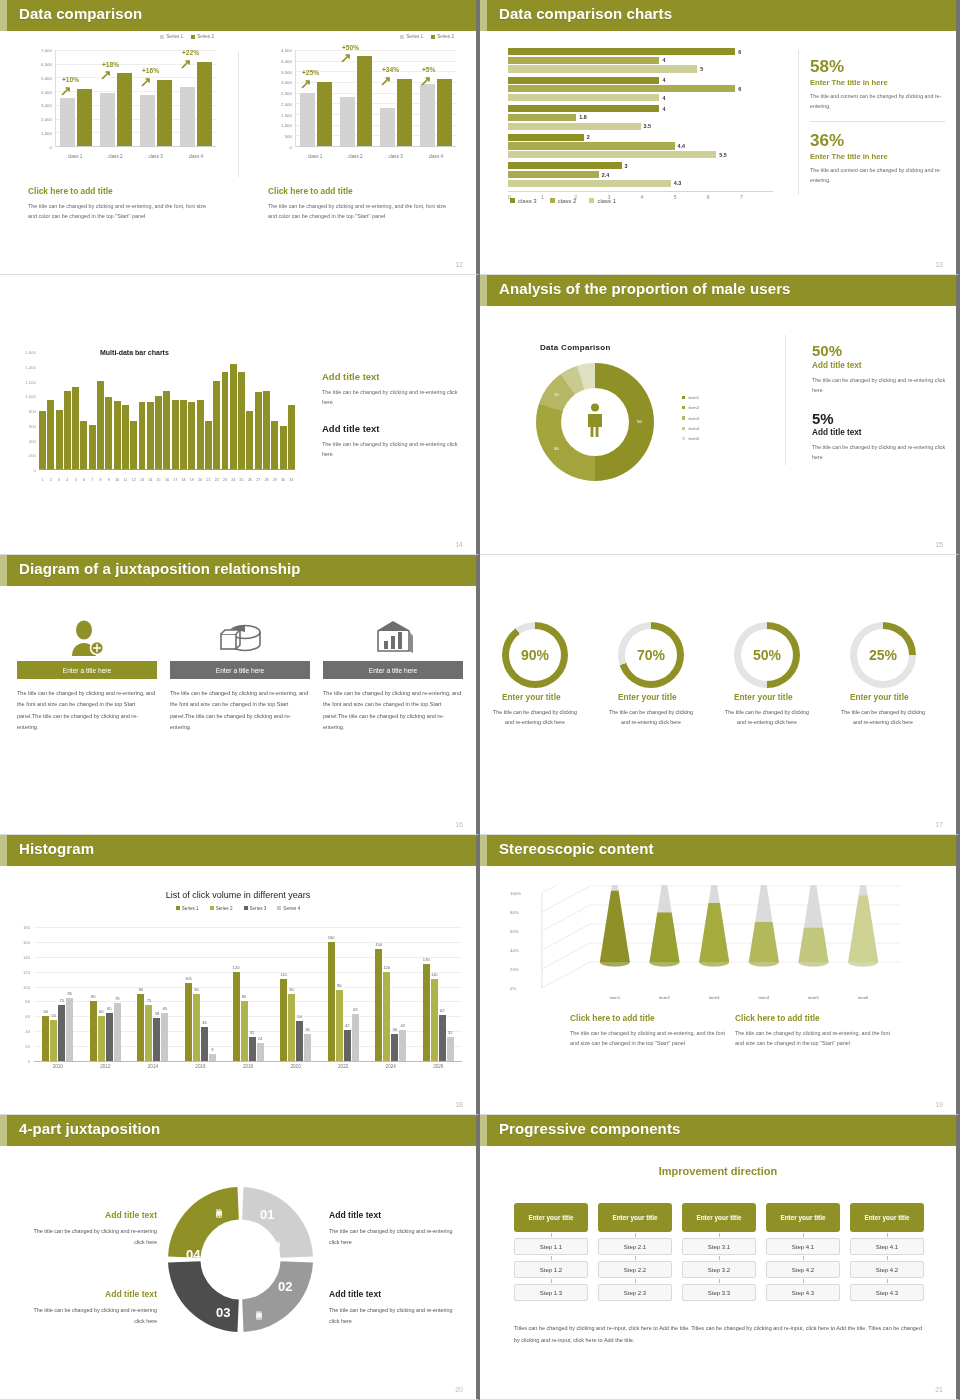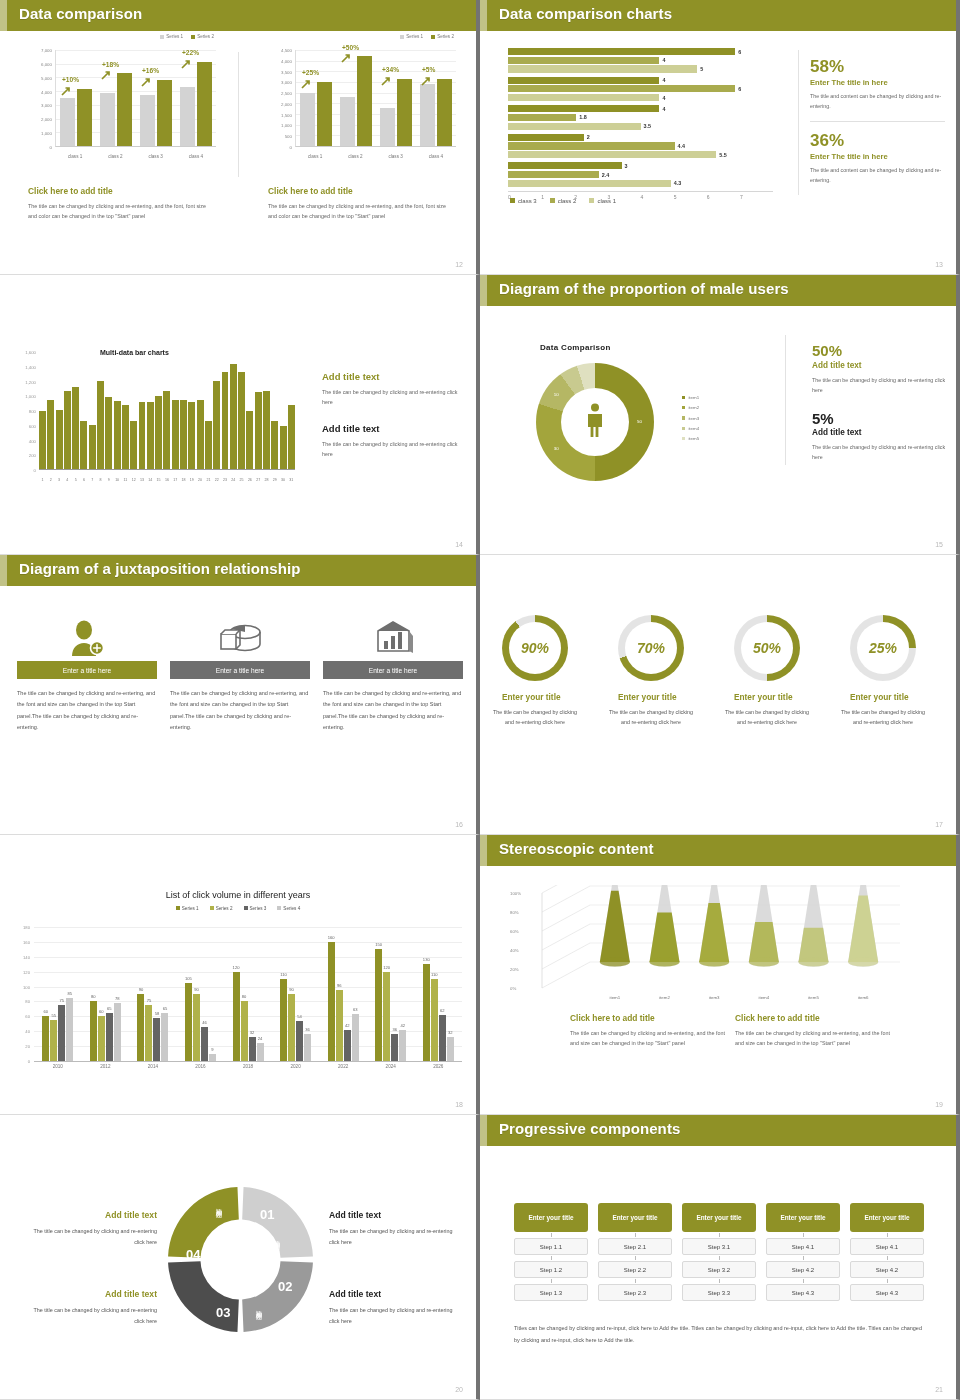--- a/index.html
+++ b/index.html
@@ -93,21 +93,21 @@
 
   
   .s16 .col { position: absolute; top: 60px; width: 140px; }
   .s16 .icon { height: 46px; display: flex; align-items: center; justify-content: center; }
   .s16 .titlebtn { height: 18px; display: flex; align-items: center; justify-content: center; color: #fff; font-size: 6.6px; }
   .s16 .titlebtn.green { background: #8f9126; }
   .s16 .titlebtn.gray { background: #6e6e6e; }
   .s16 .txt { margin-top: 9px; font-size: 5.5px; color: #555; line-height: 2.05; }
 
   
-  .s17 .ring { position: absolute; top: 60px; width: 66px; height: 66px; border-radius: 50%; font-style: italic; }
+  .s17 .ring { position: absolute; top: 67px; width: 66px; height: 66px; border-radius: 50%; }
   .s17 .rhole { position: absolute; left: 50%; top: 50%; transform: translate(-50%,-50%); width: 52px; height: 52px; border-radius: 50%; background: #fff; display: flex; align-items: center; justify-content: center; font-size: 14px; font-weight: bold; color: #8f9126; }
   .s17 .rtitle { position: absolute; top: 137px; width: 100px; text-align: left; font-size: 8.3px; font-weight: bold; color: #8f9126; }
   .s17 .rdesc { position: absolute; top: 152px; width: 92px; font-size: 5.3px; color: #555; line-height: 1.95; text-align: center; }
 
   
   .s18 .ctitle { position: absolute; top: 55px; left: 0; right: 0; text-align: center; font-size: 9px; color: #222; }
   .s18 .legend3 { position: absolute; top: 71px; left: 0; right: 0; display: flex; justify-content: center; gap: 11px; font-size: 4.6px; color: #555; }
   .s18 .legend3 i { display: inline-block; width: 4px; height: 4px; margin-right: 2px; }
   .s18 .plotarea { position: absolute; left: 34px; right: 14px; top: 92px; height: 135px; border-bottom: 1px solid #bbb; }
   .s18 .gy { position: absolute; left: -28px; top: 0; bottom: 0; width: 26px; }
@@ -507,21 +507,21 @@
         <h3 class="d">Add title text</h3>
         <p>The title can be changed by clicking and re-entering click here</p>
       </div>
     </div>
     <div class="pageno">14</div>
   </div>
 
   <div class="slide s15">
     <div class="hdr">
       <div class="bar-left"></div>
-      <h1>Diagram of the proportion of male users</h1>
+      <h1>Analysis of the proportion of male users</h1>
     </div>
     <div class="slide-body">
       <div class="dtitle">Data Comparison</div>
       <div class="donutwrap">
         <div id="s15donut" class="donut" style="background: conic-gradient(rgb(143, 145, 38) 0%, rgb(143, 145, 38) 50%, rgb(163, 165, 60) 50%, rgb(163, 165, 60) 80%, rgb(181, 183, 100) 80%, rgb(181, 183, 100) 90%, rgb(200, 202, 143) 90%, rgb(200, 202, 143) 95%, rgb(223, 224, 192) 95%, rgb(223, 224, 192) 100%);"></div>
         <div class="hole"></div>
         <div class="person">
           <svg width="22" height="34" viewBox="0 0 22 34">
             <circle cx="11" cy="4.4" r="4" fill="#8f9126"></circle>
             <path d="M4 11h14v13h-3.6v10h-2.8V24H9.4v10H6.6V24H4z" fill="#8f9126"></path>
@@ -632,20 +632,24 @@
         <div class="ring" style="left:370px;background:conic-gradient(#8f9126 0deg 90deg,#e4e4e4 90deg 360deg);">
           <div class="rhole">25%</div>
         </div>
         <div class="rtitle" style="left:370px;">Enter your title</div>
         <div class="rdesc" style="left:357px;">The title can be changed by clicking and re-entering click here</div>
       </div>
     <div class="pageno">17</div>
   </div>
 
   <div class="slide s18">
+    <div class="hdr">
+      <div class="bar-left"></div>
+      <h1>Histogram</h1>
+    </div>
     <div class="slide-body">
       <div class="ctitle">List of click volume in different years</div>
       <div id="s18legend" class="legend3">
           <span><i style="background:#8f9126"></i>Series 1</span>
           <span><i style="background:#b0b24a"></i>Series 2</span>
           <span><i style="background:#646464"></i>Series 3</span>
           <span><i style="background:#c9c9c9"></i>Series 4</span>
         </div>
       <div id="s18plot" class="plotarea">
           <div class="gy">
@@ -864,20 +868,24 @@
       </div>
       <div class="capt2" style="left:255px;">
         <div class="hd">Click here to add title</div>
         <p>The title can be changed by clicking and re-entering, and the font and size can be changed in the top "Start" panel</p>
       </div>
     </div>
     <div class="pageno">19</div>
   </div>
 
   <div class="slide s20">
+    <div class="hdr">
+      <div class="bar-left"></div>
+      <h1>4-part juxtaposition</h1>
+    </div>
     <div class="slide-body">
       <div id="s20wheel" class="wheel"><svg width="145" height="145" viewBox="0 0 145 145">
             <path d="M75.535984895367 0.06359481783276522 A72.5 72.5 0 0 1 144.93640518216722 69.46401510463302 L112.46491320395434 70.82497385083201 A40 40 0 0 0 74.175026149168 32.53508679604566 Z" fill="#cfcfcf"></path>
             <path d="M144.93640518216722 75.53598489536698 A72.5 72.5 0 0 1 75.535984895367 144.93640518216722 L74.175026149168 112.46491320395434 A40 40 0 0 0 112.46491320395434 74.17502614916799 Z" fill="#9a9a9a"></path>
             <path d="M69.46401510463303 144.93640518216722 A72.5 72.5 0 0 1 0.06359481783276522 75.53598489536695 L32.53508679604566 74.17502614916798 A40 40 0 0 0 70.82497385083201 112.46491320395434 Z" fill="#4d4d4d"></path>
             <path d="M0.06359481783276522 69.46401510463306 A72.5 72.5 0 0 1 69.464015104633 0.06359481783276522 L70.82497385083201 32.53508679604566 A40 40 0 0 0 32.53508679604566 70.82497385083204 Z" fill="#8f9126"></path>
           </svg><div class="wnum" style="left:92px;top:20px;">01</div><div class="wcn" style="left:104px;top:48px;">添加标题</div><div class="wnum" style="left:110px;top:92px;">02</div><div class="wcn" style="left:86px;top:118px;">添加标题</div><div class="wnum" style="left:48px;top:118px;">03</div><div class="wcn" style="left:42px;top:82px;">添加标题</div><div class="wnum" style="left:18px;top:60px;">04</div><div class="wcn" style="left:46px;top:16px;">添加标题</div></div>
 
       <div class="tblock" style="left:22px;top:95px;text-align:right;">
         <h4 class="g">Add title text</h4>
@@ -898,20 +906,21 @@
     </div>
     <div class="pageno">20</div>
   </div>
 
   <div class="slide s21">
     <div class="hdr">
       <div class="bar-left"></div>
       <h1>Progressive components</h1>
     </div>
     <div class="slide-body">
+      <div class="imp">Improvement direction</div>
       <div id="s21steps" class="steps">
           <div class="scol">
             <div class="shead">Enter your title</div>
             <div class="conn">
               <b></b>
             </div>
             <div class="scell">Step 1.1</div>
             <div class="conn">
               <b></b>
             </div>

